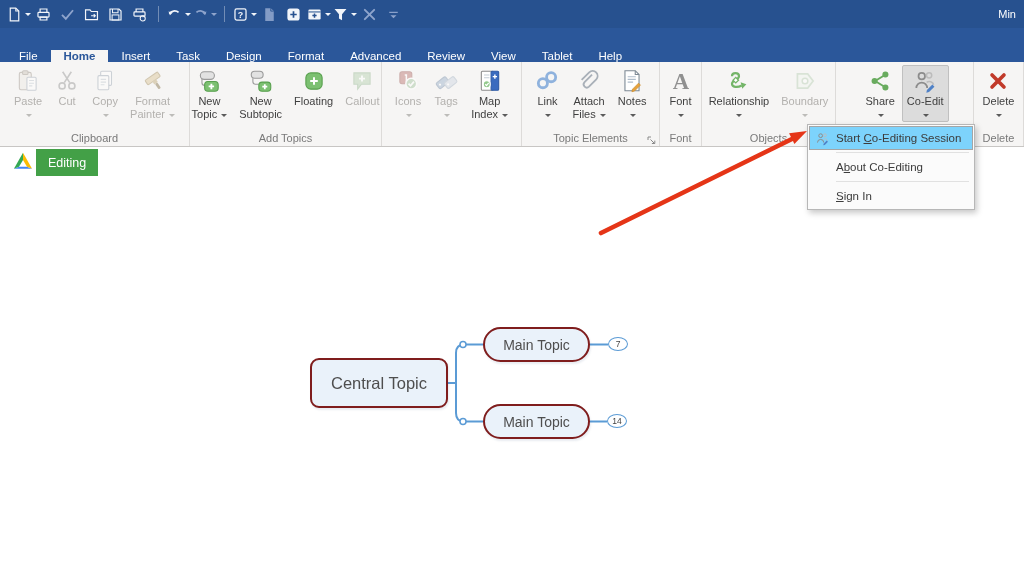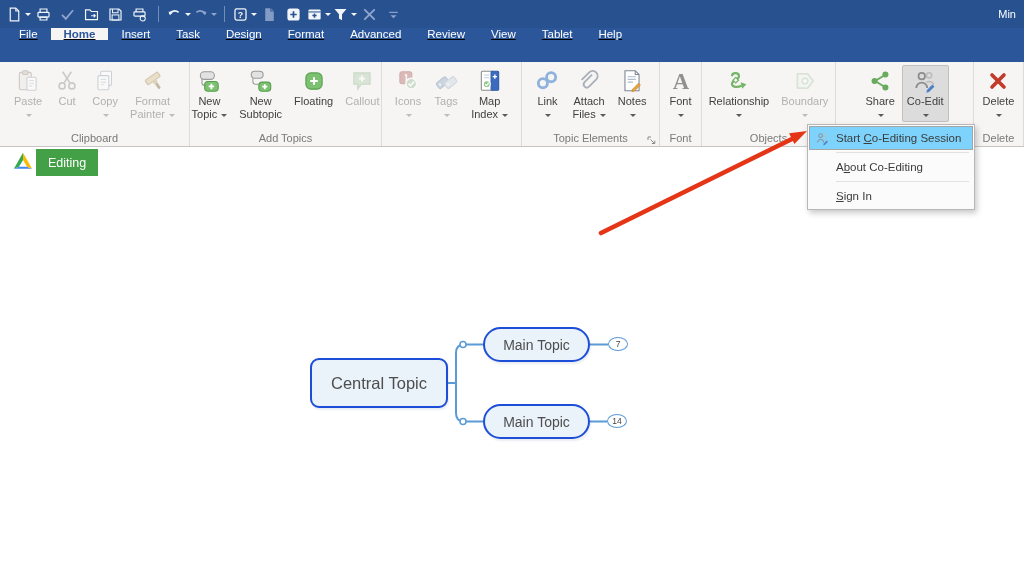--- a/index.html
+++ b/index.html
@@ -8,21 +8,21 @@
   
   .titlebar{height:28px;background:#27518f;display:flex;align-items:center;padding:0 8px 0 6px;}
   .qat{display:flex;align-items:center;gap:1px;}
   .qbtn{height:22px;min-width:23px;display:flex;align-items:center;justify-content:center;color:#f2f5fa;border-radius:2px;}
   .qbtn.dis{color:#8ea4cc;}
   .ic18 svg{width:17px;height:17px;display:block;}
   .qcaret{width:0;height:0;border-left:3px solid transparent;border-right:3px solid transparent;border-top:3.5px solid currentColor;margin-left:2px;}
   .qsep{width:1px;height:16px;background:rgba(255,255,255,.35);margin:0 6px;}
   .title-frag{margin-left:auto;color:#fff;font-size:11px;}
   
-  .tabbar{height:34px;background:#2b579a;display:flex;align-items:flex-start;padding-left:6px;text-decoration:underline;}
+  .tabbar{height:34px;background:#2b579a;display:flex;align-items:flex-end;padding-left:6px;}
   .tab{color:#fff;font-size:11.5px;padding:0 13px;display:flex;align-items:center;white-space:nowrap;}
   .tab.active{background:#f6f5f4;color:#2b579a;font-weight:bold;}
   
   .ribbon{height:84px;background:#f6f5f4;display:flex;border-bottom:1px solid #c8c6c4;box-shadow:0 2px 0 #eceae8;position:relative;}
   .rgroup{box-sizing:border-box;display:flex;flex-direction:column;border-right:1px solid #dddbd9;padding-top:3px;position:relative;}
   .rbtns{flex:1;display:flex;justify-content:center;align-items:flex-start;}
   .rbtn{margin:0 1px;padding:2px 4px 0;display:flex;flex-direction:column;align-items:center;font-size:11px;line-height:1.18;color:#3f3f3f;text-align:center;border:1px solid transparent;border-radius:2px;}
   .rbtn .ic{width:26px;height:26px;margin-bottom:1px;}
   .rbtn .ic svg{width:26px;height:26px;display:block;}
   .rbtn.disabled{color:#b3b1ae;}
@@ -30,21 +30,21 @@
   .rbtn.pressed{background:#dcdcdc;border-color:#c0c0c0;}
   .rline{height:13px;white-space:nowrap;}
   .rcaret{display:inline-block;width:0;height:0;border-left:3px solid transparent;border-right:3px solid transparent;border-top:3.5px solid currentColor;vertical-align:middle;margin-left:1px;opacity:.85;}
   .rlabel{height:17px;font-size:11px;color:#797979;display:flex;align-items:center;justify-content:center;}
   .launcher{position:absolute;right:2px;bottom:3px;width:11px;height:11px;}
   
   .canvas{position:absolute;left:0;top:147px;width:1024px;height:429px;background:#fff;}
   .drive{position:absolute;left:12px;top:4px;width:22px;height:20px;}
   .editing-badge{position:absolute;left:36px;top:2px;width:62px;height:27px;background:#43a047;color:#fff;font-size:12.5px;display:flex;align-items:center;justify-content:center;}
   .connectors{position:absolute;left:0;top:0;width:1024px;height:429px;}
-  .topic{position:absolute;box-sizing:border-box;background:#eaf2fa;border:2px solid #1d4ed8;display:flex;align-items:center;justify-content:center;color:#4e4e4e;box-shadow:1px 2px 2px rgba(70,100,140,.12);}
+  .topic{position:absolute;box-sizing:border-box;background:#eaf2fa;border:2px solid #7f1d1d;display:flex;align-items:center;justify-content:center;color:#4e4e4e;box-shadow:1px 2px 2px rgba(70,100,140,.12);}
   .central{left:310px;top:211px;width:138px;height:50px;border-radius:9px;font-size:16.5px;}
   .main{width:107px;height:35px;border-radius:18px;font-size:14px;}
   .m1{left:483px;top:180px;}
   .m2{left:483px;top:257px;}
   .map-badge{position:absolute;box-sizing:border-box;width:20px;height:14px;background:#fff;border:1.4px solid #5b9bd5;border-radius:50%;font-size:8.5px;color:#444;display:flex;align-items:center;justify-content:center;}
   .b1{left:608px;top:190px;}
   .b2{left:607px;top:267px;}
   
   .menu{position:absolute;left:807px;top:124px;width:164px;background:#fbfbfb;border:1px solid #b7b7b7;box-shadow:2px 3px 6px rgba(0,0,0,.22);padding:1px;z-index:40;}
   .menu-item{height:22px;display:flex;align-items:center;gap:5px;padding:0 6px 0 3px;font-size:11.5px;color:#3c3c3c;border:1px solid transparent;}

